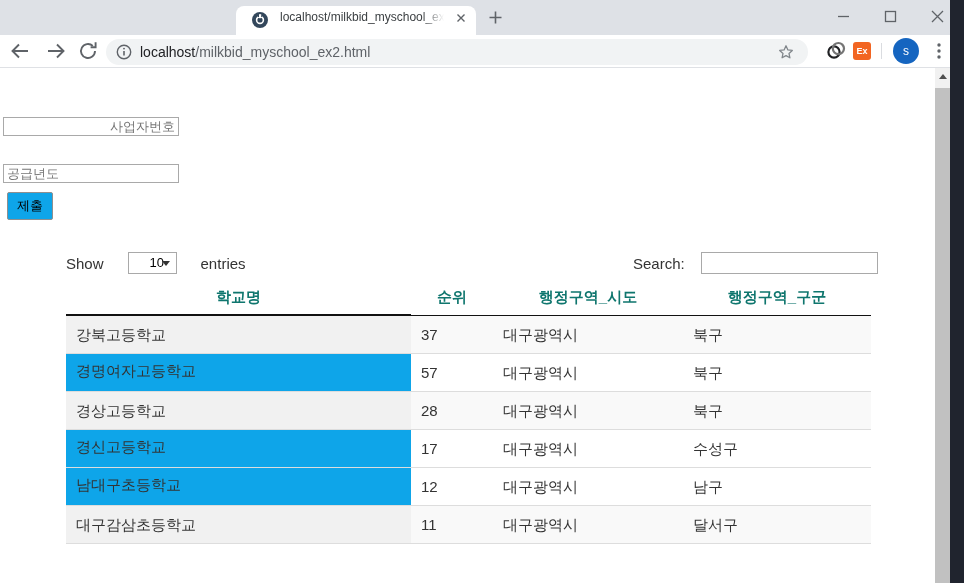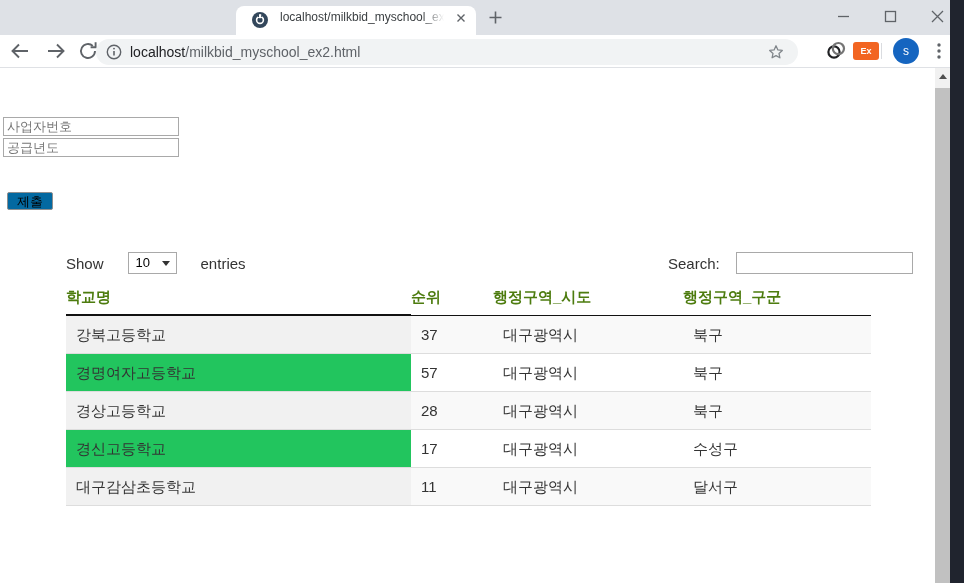--- a/index.html
+++ b/index.html
@@ -23,76 +23,76 @@
   .tab-active .tab-title{left:44px;top:4px;width:164px;color:#3c4043;}
   .tab-active .tab-title::after{content:"";position:absolute;right:0;top:0;width:22px;height:16px;
       background:linear-gradient(to right,rgba(255,255,255,0),#fff);}
   .tab-close{position:absolute;width:14px;height:14px;color:#5f6368;}
   .newtab{left:487px;top:9px;width:17px;height:17px;}
   .winctl{top:8px;width:17px;height:17px;}
 
   
   .toolbar{left:0;top:35px;width:950px;height:32px;background:#fff;border-bottom:1px solid #dfe1e5;}
   .navbtn{position:absolute;top:4px;width:24px;height:24px;}
-  .omnibox{position:absolute;left:96px;top:4px;width:702px;height:26px;background:#f1f3f4;border-radius:13px;}
+  .omnibox{position:absolute;left:106px;top:4px;width:702px;height:26px;background:#f1f3f4;border-radius:13px;}
   .info-ic{position:absolute;left:10px;top:5px;width:16px;height:16px;}
   .urltext{position:absolute;left:34px;top:0;height:26px;line-height:26px;font-size:14px;white-space:nowrap;}
   .url-host{color:#202124;}
   .url-path{color:#5f6368;}
   .star-ic{position:absolute;left:672px;top:5px;width:16px;height:16px;}
   .ext-swirl{position:absolute;left:826px;top:6px;width:20px;height:20px;}
-  .ext-badge{position:absolute;left:853px;top:7px;width:26px;height:18px;border-radius:3px;
+  .ext-badge{position:absolute;left:853px;top:7px;width:18px;height:18px;border-radius:3px;
              color:#fff;font-size:9px;font-weight:bold;text-align:center;line-height:18px;}
   .tb-sep{position:absolute;left:881px;top:8px;width:1px;height:16px;background:#dadce0;}
   .avatar{position:absolute;left:893px;top:3px;width:26px;height:26px;border-radius:50%;
           color:#fff;font-size:12px;text-align:center;line-height:26px;}
   .kebab{position:absolute;left:930px;top:5px;width:18px;height:22px;}
 
   
   .page{left:0;top:68px;width:950px;height:515px;background:#fff;}
 
   
   .scrollbar{position:absolute;left:935px;top:0;width:15px;height:515px;background:#f1f1f1;}
   .sb-up{position:absolute;left:0;top:0;width:15px;height:17px;}
   .sb-up span{position:absolute;left:3.5px;top:6px;width:0;height:0;
       border-left:4px solid transparent;border-right:4px solid transparent;border-bottom:5px solid #505050;}
   .sb-thumb{position:absolute;left:0;top:20px;width:15px;height:495px;background:#c1c1c1;}
 
   
   .tf{position:absolute;box-sizing:border-box;width:176px;height:19px;border:1px solid #a9a9a9;
       background:#fff;font-size:13px;padding:1px 3px;font-family:inherit;color:#202124;}
   .tf::placeholder{color:#757575;opacity:1;}
-  .tf1{left:3px;top:49px;}
-  .tf2{left:3px;top:70px;}
-  .submit-btn{position:absolute;left:7px;top:124px;height:18px;padding:0 9px;font-size:13px;
-      font-family:inherit;color:#000;background:#0369a1;border:1px solid #8f8f8f;border-radius:2px;}
+  .tf1{left:3px;top:49px;text-align:right;}
+  .tf2{left:3px;top:96px;}
+  .submit-btn{position:absolute;left:7px;top:124px;height:28px;padding:0 9px;font-size:13px;
+      font-family:inherit;color:#000;background:#0ea5e9;border:1px solid #8f8f8f;border-radius:2px;}
 
   
   .dt-length{position:absolute;left:66px;top:184px;height:22px;display:flex;align-items:center;
       gap:24px;font-size:15px;color:#333;}
   .fake-select{position:relative;box-sizing:border-box;width:49px;height:22px;border:1px solid #a9a9a9;
-      background:#fff;font-size:13px;color:#000;line-height:20px;padding-left:7px;}
+      background:#fff;font-size:13px;color:#000;line-height:20px;padding-left:21px;}
   .fake-select .arr{position:absolute;right:6px;top:8px;width:0;height:0;
       border-left:4px solid transparent;border-right:4px solid transparent;border-top:5px solid #333;}
   .dt-search{position:absolute;left:633px;top:184px;height:22px;display:flex;align-items:center;
-      gap:16px;font-size:15px;color:#333;margin-left:35px;}
+      gap:16px;font-size:15px;color:#333;}
   .search-input{box-sizing:border-box;width:177px;height:22px;border:1px solid #a9a9a9;background:#fff;
       font-size:13px;padding:1px 4px;font-family:inherit;}
 
   
   table.school{position:absolute;left:66px;top:212px;width:805px;border-collapse:collapse;
       font-size:15px;color:#333;table-layout:fixed;}
-  table.school th{font-weight:bold;color:#4d7c0f;text-align:left;height:34px;
+  table.school th{font-weight:bold;color:#0f766e;text-align:center;height:34px;
       border-bottom:1px solid #111;padding:0;}
   table.school th.c0{border-bottom:2px solid #111;}
   table.school td{padding:9px 10px;border-bottom:1px solid #ddd;line-height:19px;
       white-space:nowrap;overflow:hidden;}
   .w0{width:345px;} .w1{width:82px;} .w2{width:190px;} .w3{width:188px;}
   tr.odd{background:#f9f9f9;} tr.odd td.c0{background:#f1f1f1;margin-top:28px;}
-  tr.even{background:#fff;} tr.even td.c0{background:#22c55e;}
+  tr.even{background:#fff;} tr.even td.c0{background:#0ea5e9;font-family:Liberation Mono, monospace;}
 
   svg{display:block;}
 </style>
 </head>
 <body>
 
 <div class="stage">
 
   <div class="abs tabstrip">
 
@@ -213,20 +213,26 @@
           <td>28</td>
           <td>대구광역시</td>
           <td>북구</td>
         </tr>
         <tr class="even">
           <td class="c0">경신고등학교</td>
           <td>17</td>
           <td>대구광역시</td>
           <td>수성구</td>
         </tr>
+        <tr class="even">
+          <td class="c0">남대구초등학교</td>
+          <td>12</td>
+          <td>대구광역시</td>
+          <td>남구</td>
+        </tr>
         <tr class="odd">
           <td class="c0">대구감삼초등학교</td>
           <td>11</td>
           <td>대구광역시</td>
           <td>달서구</td>
         </tr>
       </tbody>
     </table>
 
     <div class="scrollbar">

